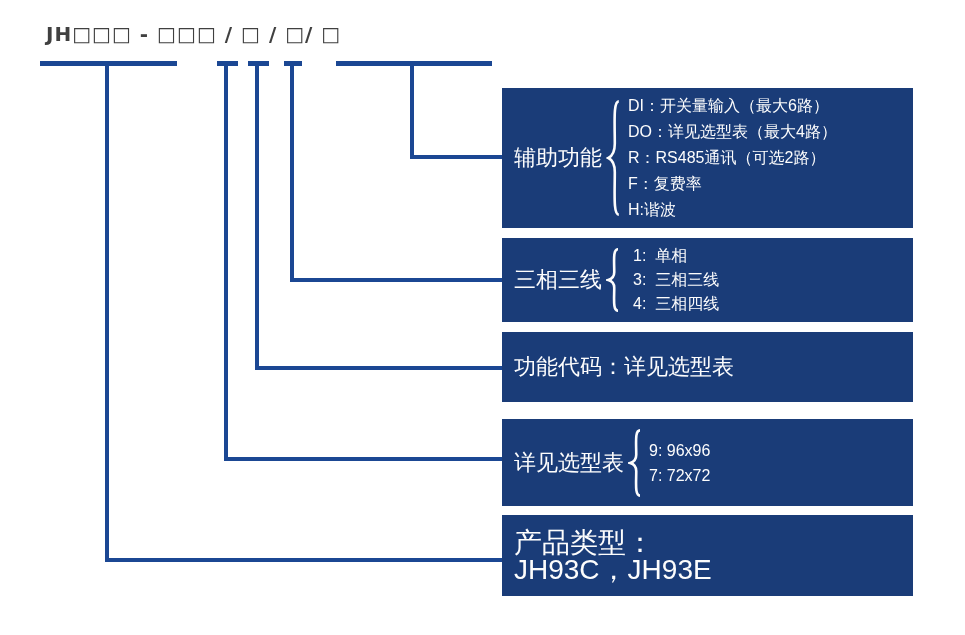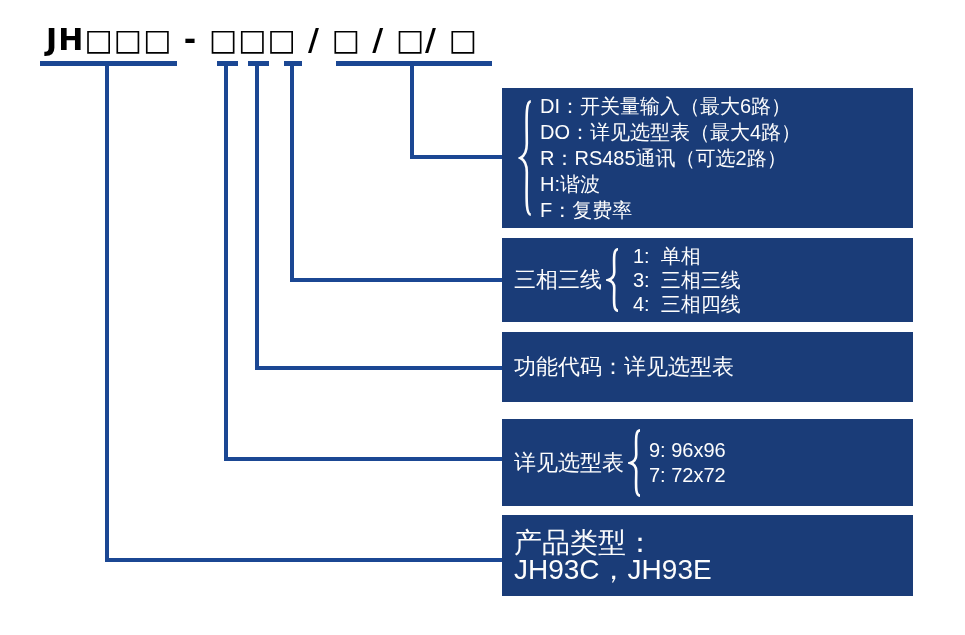--- a/index.html
+++ b/index.html
@@ -1,27 +1,27 @@
 <!DOCTYPE html>
 <html><head>
 <meta charset="utf-8">
 <style>
   html,body{margin:0;padding:0;background:#ffffff;}
   body{font-family:"Liberation Sans","DejaVu Sans",sans-serif;}
   .stage{position:relative;width:965px;height:635px;background:#fff;overflow:hidden;}
-  .title{position:absolute;left:46px;top:22px;font-size:30px;font-weight:bold;
-         color:#000000;letter-spacing:1px;white-space:pre;
+  .title{position:absolute;left:46px;top:22px;font-size:20px;font-weight:bold;
+         color:#404040;letter-spacing:1px;white-space:pre;
          font-family:"DejaVu Sans","Liberation Sans",sans-serif;}
   .line{position:absolute;background:#1b4793;}
   .box{position:absolute;left:502px;width:411px;background:#1a3c78;color:#fdfdfd;
        display:flex;align-items:center;box-sizing:border-box;padding:0 8px 0 12px;}
   .box .label{font-size:22px;white-space:nowrap;flex:0 0 auto;}
   .brace{flex:0 0 auto;margin:0 6px 0 4px;}
   .items{display:flex;flex-direction:column;justify-content:center;}
-  .item{white-space:pre;font-size:20px;}
+  .item{white-space:pre;font-size:16px;}
   .box-aux .item{line-height:26px;}
   .box-wiring .item{line-height:24px;}
   .box-size .item{line-height:25px;}
   .single-text{font-size:22px;white-space:pre;}
   .two-lines{display:flex;flex-direction:column;justify-content:center;}
   .two-lines .item{font-size:28px;line-height:27px;}
 </style>
 </head>
 <body>
 
@@ -44,29 +44,30 @@
   <div class="line" style="left:255px;top:63px;width:4px;height:307px;"></div>
   <div class="line" style="left:255px;top:366px;width:247px;height:4px;"></div>
 
   <div class="line" style="left:224px;top:63px;width:4px;height:398px;"></div>
   <div class="line" style="left:224px;top:457px;width:278px;height:4px;"></div>
 
   <div class="line" style="left:105px;top:63px;width:4px;height:499px;"></div>
   <div class="line" style="left:105px;top:558px;width:397px;height:4px;"></div>
 
   <div class="box box-aux" style="top:88px;height:140px;">
+    <span class="label">辅助功能</span>
     <svg class="brace" width="16" height="118" viewBox="0 0 20 100" preserveAspectRatio="none">
       <path d="M16 2 C9 2 11 20 11 38 C11 46 6 49 3 50 C6 51 11 54 11 62 C11 80 9 98 16 98" fill="none" stroke="#fdfdfd" stroke-width="2.6" vector-effect="non-scaling-stroke"></path>
     </svg>
     <div class="items">
       <span class="item">DI：开关量输入（最大6路）</span>
       <span class="item">DO：详见选型表（最大4路）</span>
       <span class="item">R：RS485通讯（可选2路）</span>
+      <span class="item">F：复费率</span>
       <span class="item">H:谐波</span>
-      <span class="item">F：复费率</span>
     </div>
   </div>
 
   <div class="box box-wiring" style="top:238px;height:84px;">
     <span class="label">三相三线</span>
     <svg class="brace" width="15" height="64" viewBox="0 0 20 100" preserveAspectRatio="none">
       <path d="M16 2 C9 2 11 20 11 38 C11 46 6 49 3 50 C6 51 11 54 11 62 C11 80 9 98 16 98" fill="none" stroke="#fdfdfd" stroke-width="2.6" vector-effect="non-scaling-stroke"></path>
     </svg>
     <div class="items" style="margin-left:6px;justify-content:space-between;">
       <span class="item">1:  单相</span>

